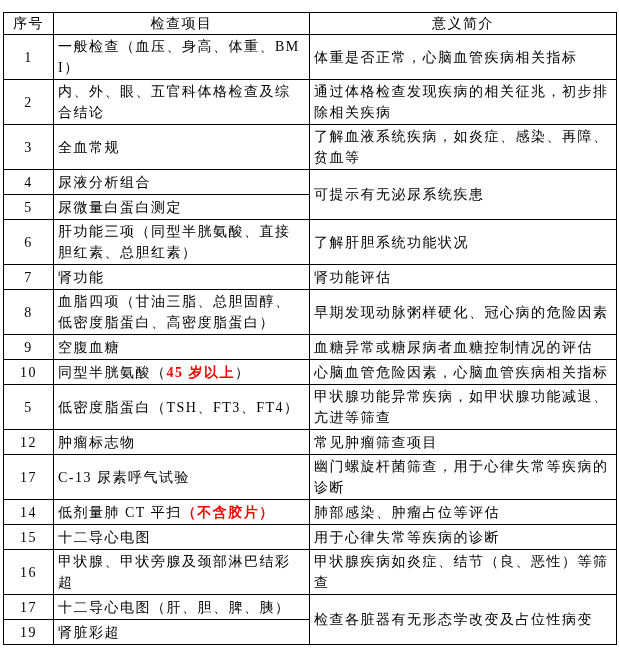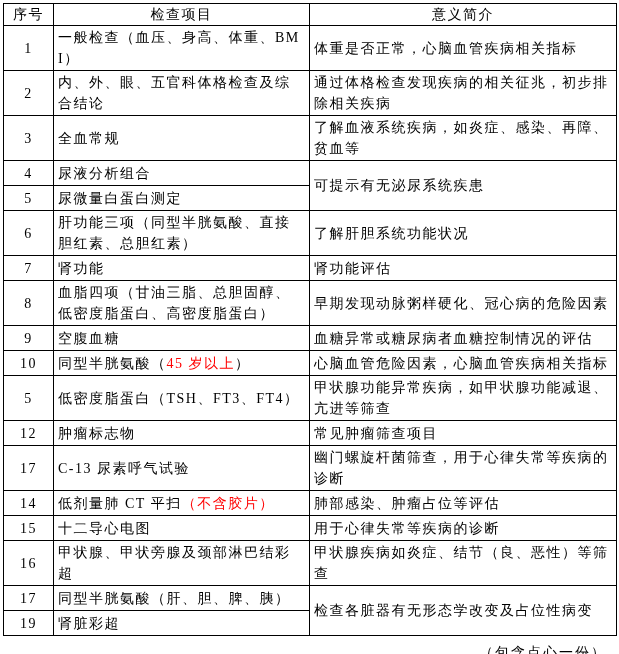--- a/index.html
+++ b/index.html
@@ -8,40 +8,40 @@
     background: #ffffff;
     width: 619px;
     height: 654px;
     font-family: "Liberation Serif", "DejaVu Serif", serif;
     color: #000000;
   }
   table.exam {
     border-collapse: collapse;
     table-layout: fixed;
     width: 613px;
-    margin: 3px 0 0 3px;
+    margin: 12px 0 0 3px;
   }
   table.exam th,
   table.exam td {
     border: 1px solid #000000;
     font-size: 14px;
     font-weight: normal;
     line-height: 21px;
     letter-spacing: 1.5px;
     padding: 1px 4px;
     vertical-align: middle;
     word-break: break-all;
   }
   table.exam th { text-align: center; height: 19px; padding: 0 2px; }
   col.c-no { width: 50px; }
   col.c-item { width: 256px; }
   col.c-meaning { width: 307px; }
   td.no { text-align: center; letter-spacing: 0; height: 22px; }
   td.item, td.meaning { text-align: left; }
-  .red { color: #ff0000; }
+  .red { color: #ff0000; font-weight: bold; }
   .footer-note {
     text-align: right;
     font-size: 14px;
     letter-spacing: 2px;
     margin: 8px 12px 0 0;
   }
 </style>
 </head>
 <body>
 
@@ -148,21 +148,21 @@
     </tr>
 
     <tr>
       <td class="no">16</td>
       <td class="item">甲状腺、甲状旁腺及颈部淋巴结彩超</td>
       <td class="meaning">甲状腺疾病如炎症、结节（良、恶性）等筛查</td>
     </tr>
 
     <tr>
       <td class="no">17</td>
-      <td class="item">同型半胱氨酸（肝、胆、脾、胰）</td>
+      <td class="item">十二导心电图（肝、胆、脾、胰）</td>
       <td class="meaning" rowspan="2">检查各脏器有无形态学改变及占位性病变</td>
     </tr>
 
     <tr>
       <td class="no">19</td>
       <td class="item">肾脏彩超</td>
     </tr>
   </tbody>
 </table>
 

